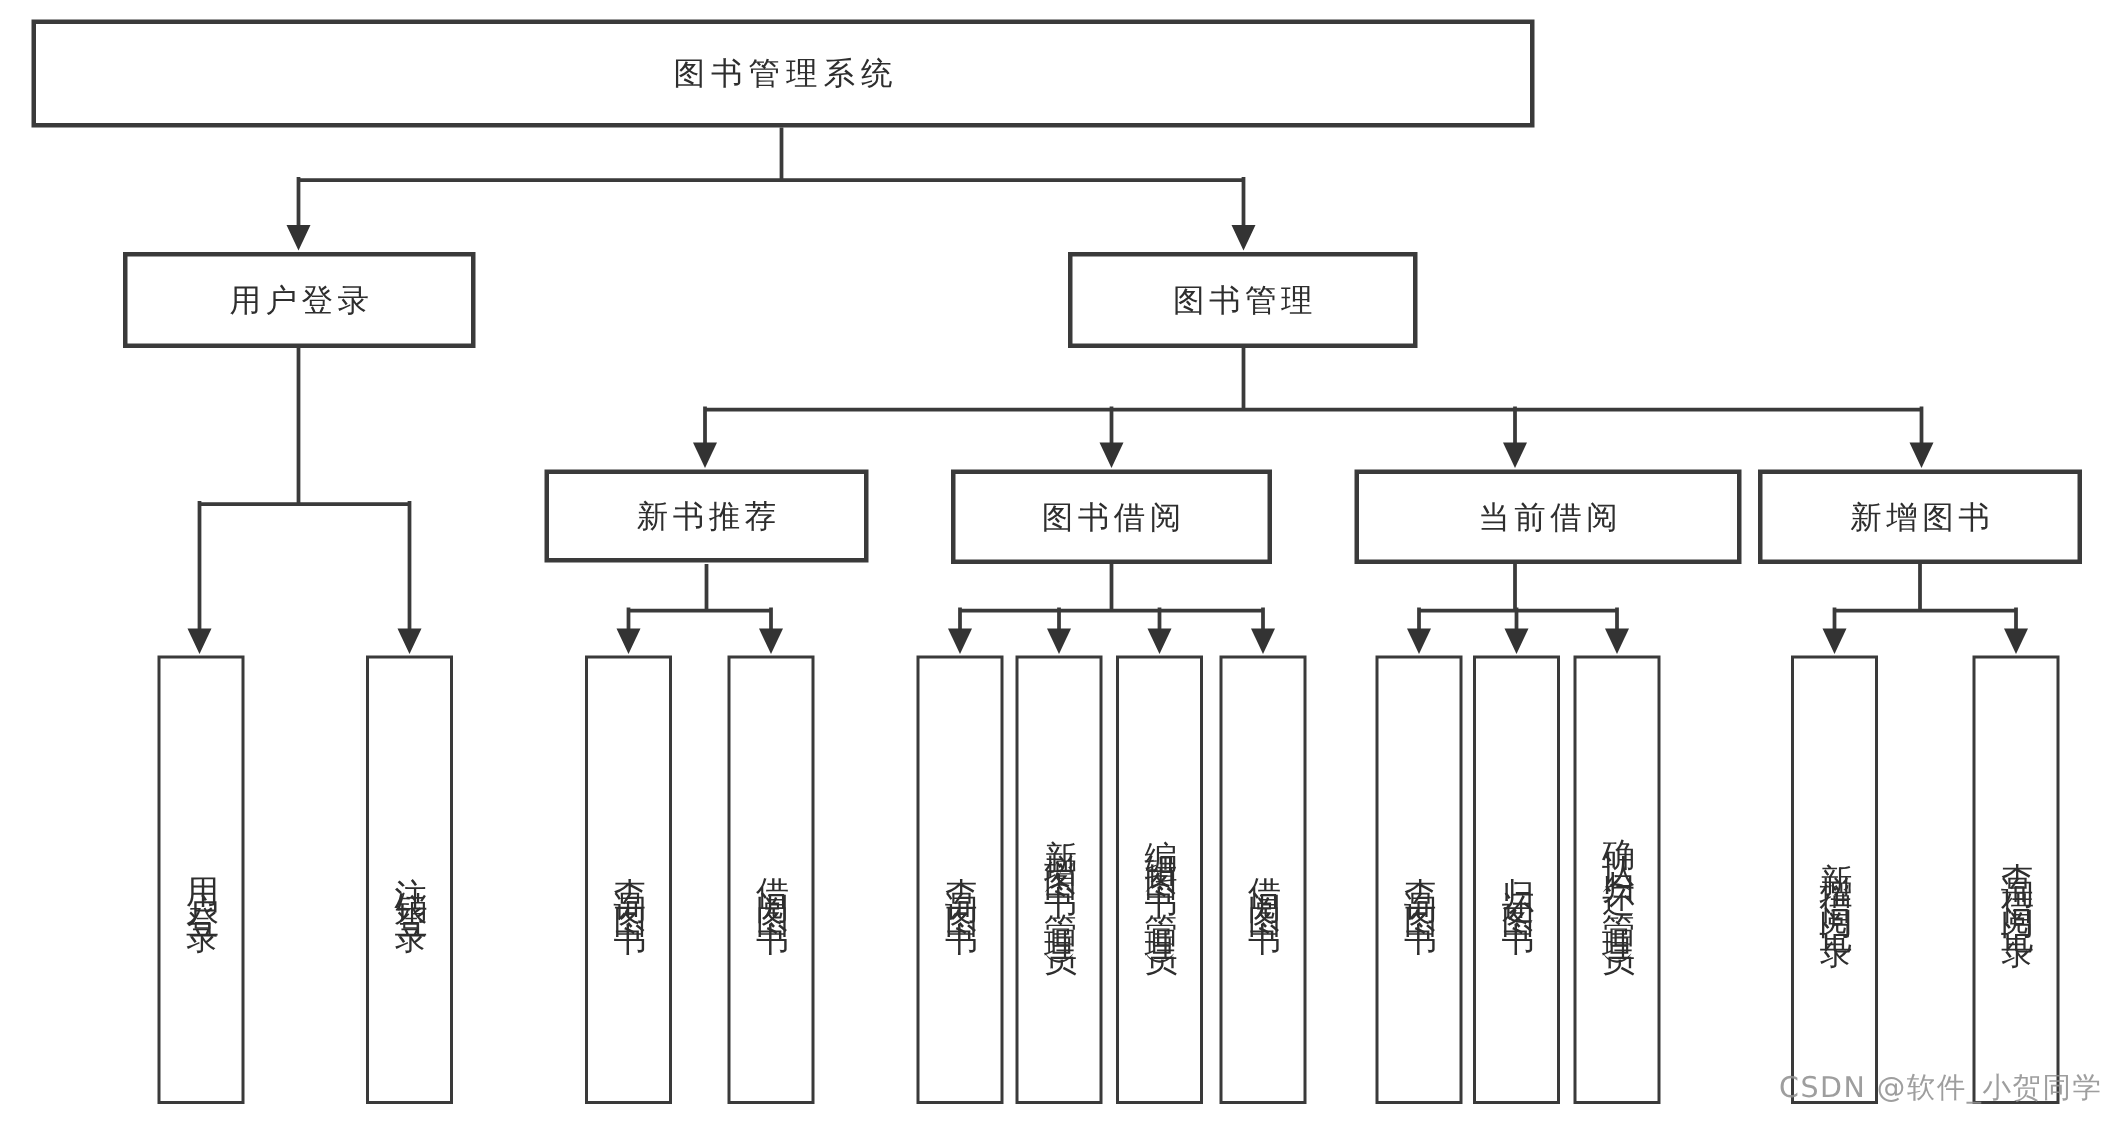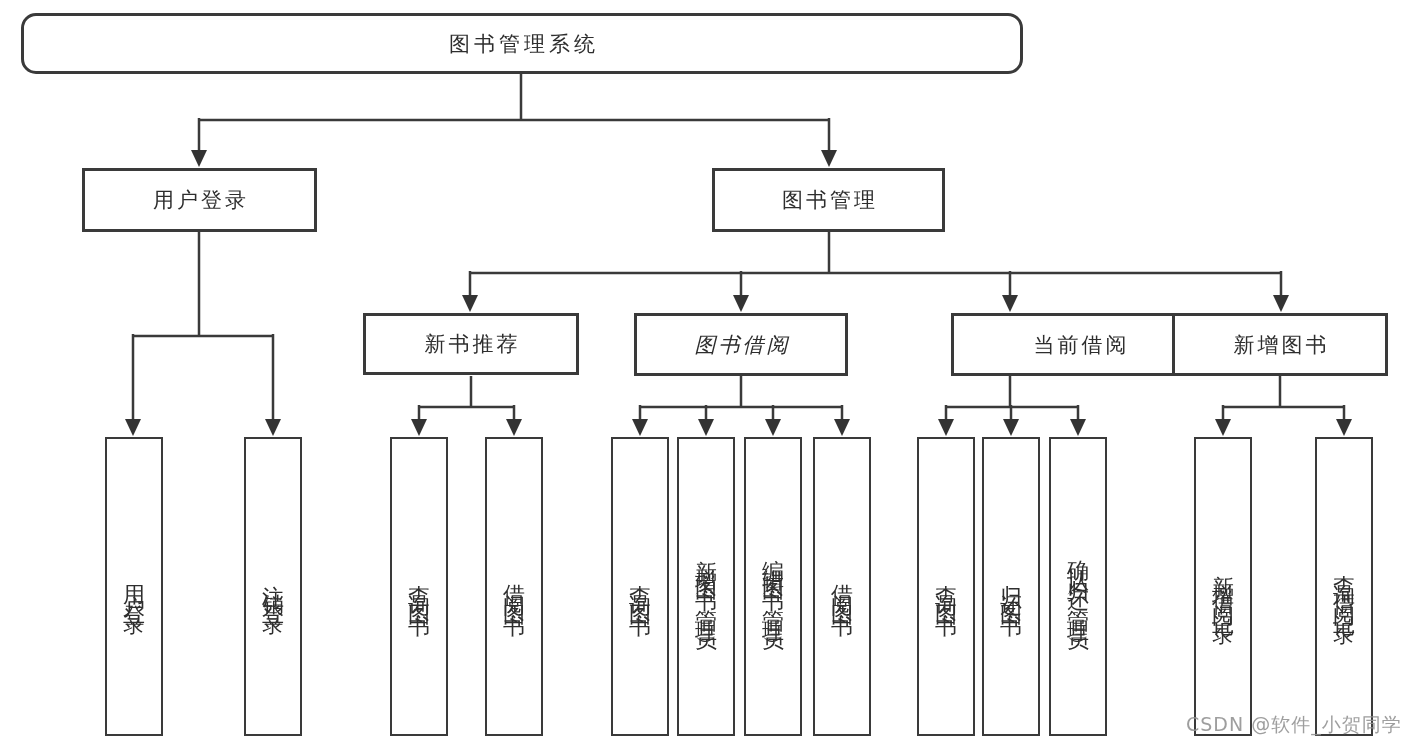--- a/index.html
+++ b/index.html
@@ -36,26 +36,26 @@
   .leaf { border-width: 2.5px; }
   .vtext {
     writing-mode: vertical-rl;
     font-size: 22px;
     letter-spacing: 10px;
     line-height: 1;
     white-space: nowrap;
     color: #2e2e2e;
   }
   
-  #n-root            { left: 21px;   top: 13px;  width: 1002px; height: 61px; border-radius: 15px; }
+  #n-root            { left: 21px;   top: 13px;  width: 1002px; height: 72px; }
   #n-user-login      { left: 82px;   top: 168px; width: 235px;  height: 64px; }
   #n-book-mgmt       { left: 712px;  top: 168px; width: 233px;  height: 64px; }
   #n-new-books       { left: 363px;  top: 313px; width: 216px;  height: 62px; }
-  #n-book-borrow     { left: 634px;  top: 313px; width: 214px;  height: 63px; font-style: italic; }
-  #n-current-borrow  { left: 903px;  top: 313px; width: 258px;  height: 63px; margin-left: 48px; }
+  #n-book-borrow     { left: 634px;  top: 313px; width: 214px;  height: 63px; }
+  #n-current-borrow  { left: 903px;  top: 313px; width: 258px;  height: 63px; }
   #n-borrow-records  { left: 1172px; top: 313px; width: 216px;  height: 63px; }
   .leaf { top: 437px; width: 58px; height: 299px; }
   #l-ul-1 { left: 105px; }
   #l-ul-2 { left: 244px; }
   #l-nb-1 { left: 390px; }
   #l-nb-2 { left: 485px; }
   #l-bb-1 { left: 611px; }
   #l-bb-2 { left: 677px; }
   #l-bb-3 { left: 744px; }
   #l-bb-4 { left: 813px; }

